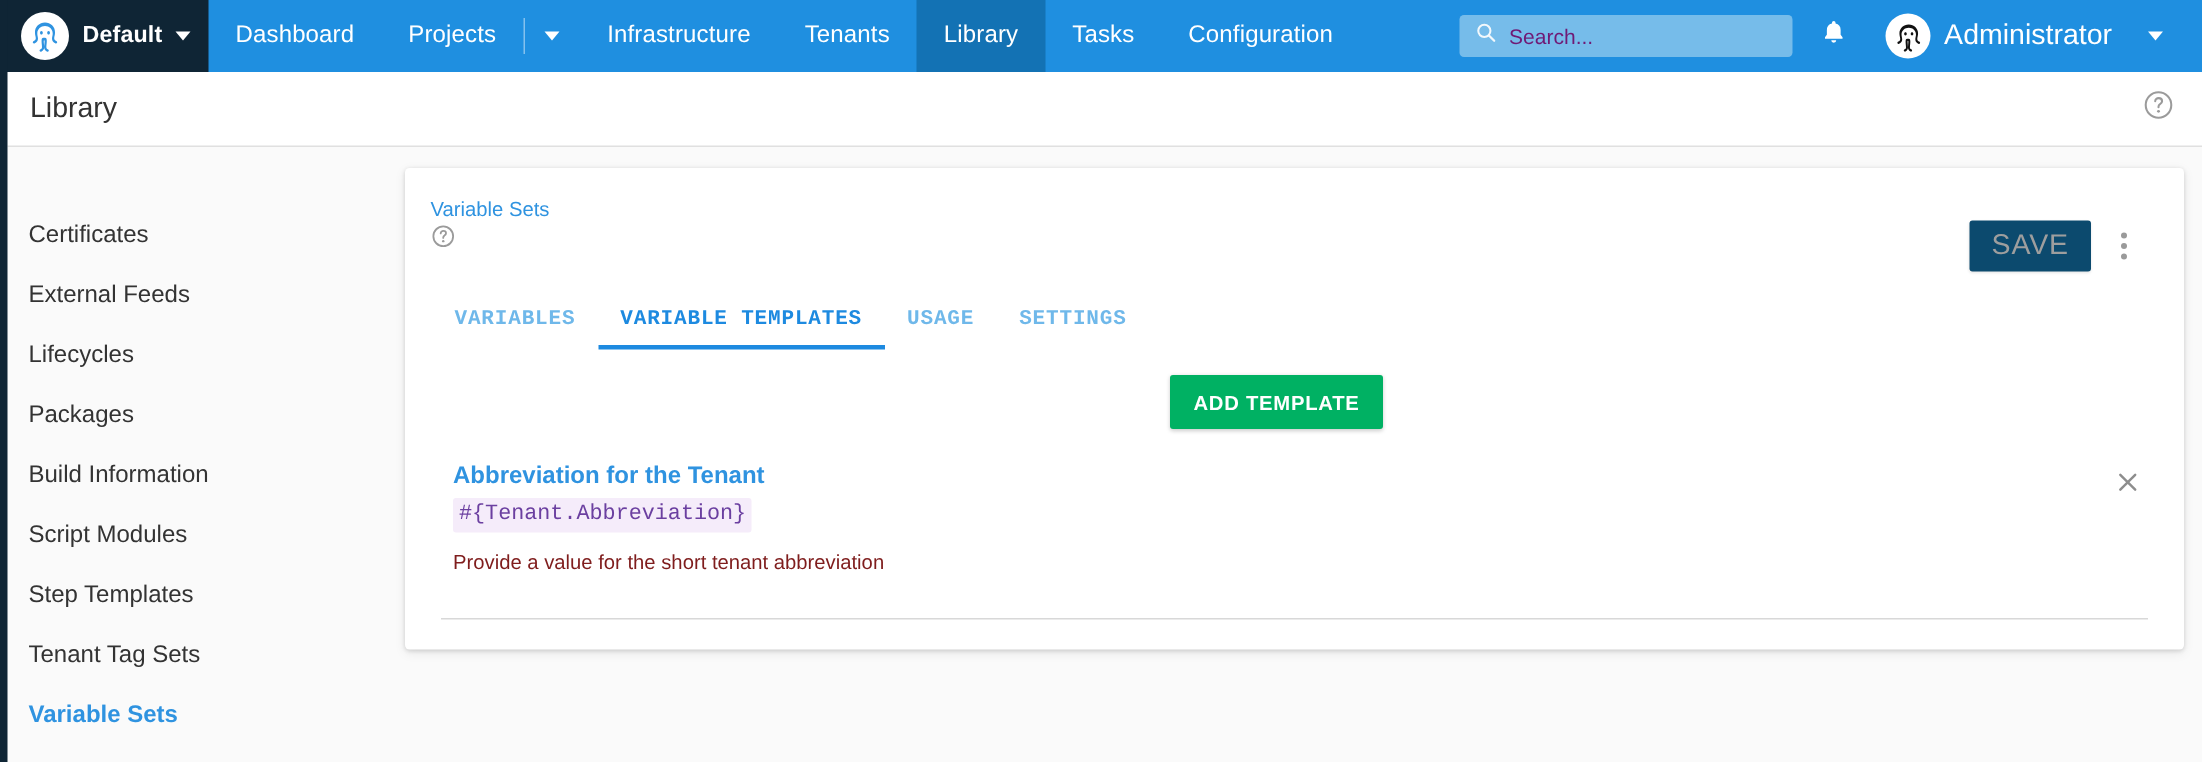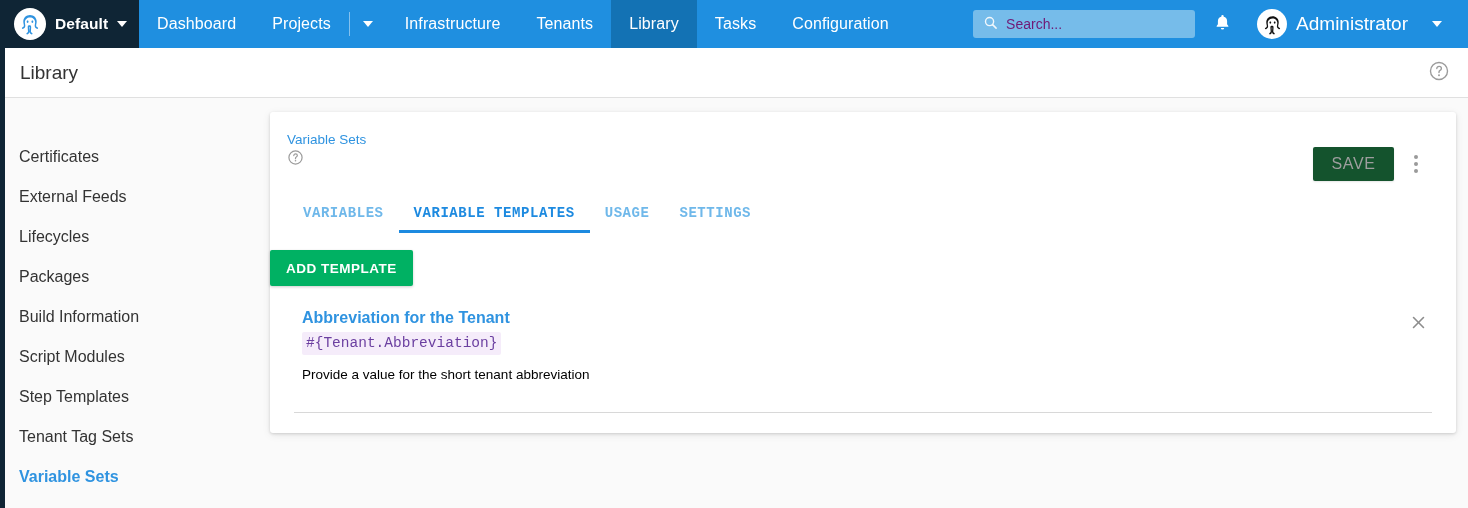--- a/index.html
+++ b/index.html
@@ -235,25 +235,25 @@
   #header-actions {
     margin-left: auto;
     display: flex;
     align-items: center;
     gap: 6px;
     padding-top: 15px;
   }
   #save-button {
     min-width: 81px;
     height: 34px;
-    background: #14532d;
+    background: #0c4a6e;
     color: #9e9e9e;
     border: none;
     border-radius: 2px;
-    font-size: 16px;
+    font-size: 19px;
     font-family: "Liberation Sans", sans-serif;
     letter-spacing: .6px;
     cursor: default;
     box-shadow: 0 1px 2px rgba(0,0,0,.10);
   }
   #overflow-button {
     width: 32px; height: 34px;
     display: flex; flex-direction: column;
     align-items: center; justify-content: center;
     gap: 3px;
@@ -291,21 +291,21 @@
     content: "";
     position: absolute;
     left: 0; right: 0; bottom: 0;
     height: 3px;
     background: #1d8ae0;
   }
 
   
   #toolbar-row {
     display: flex;
-    justify-content: flex-start;
+    justify-content: center;
     padding: 17px 24px 0 0;
   }
   #add-template-button {
     height: 36px;
     padding: 0 16px;
     background: #00b163;
     color: #ffffff;
     border: none;
     border-radius: 2px;
     font-size: 13.5px;
@@ -342,21 +342,21 @@
     font-size: 14.5px;
     color: #6b3fa0;
     background: #f5ecfa;
     padding: 1px 4px 2px 4px;
     border-radius: 2px;
     line-height: 1.4;
   }
   .tpl-help {
     margin-top: 11px;
     font-size: 13.5px;
-    color: #000000;
+    color: #7f1d1d;
     line-height: 1.4;
   }
   .tpl-remove {
     flex: 0 0 auto;
     width: 28px; height: 28px;
     display: flex; align-items: center; justify-content: center;
     cursor: pointer;
     margin-top: 2px;
   }
   #card-divider {

